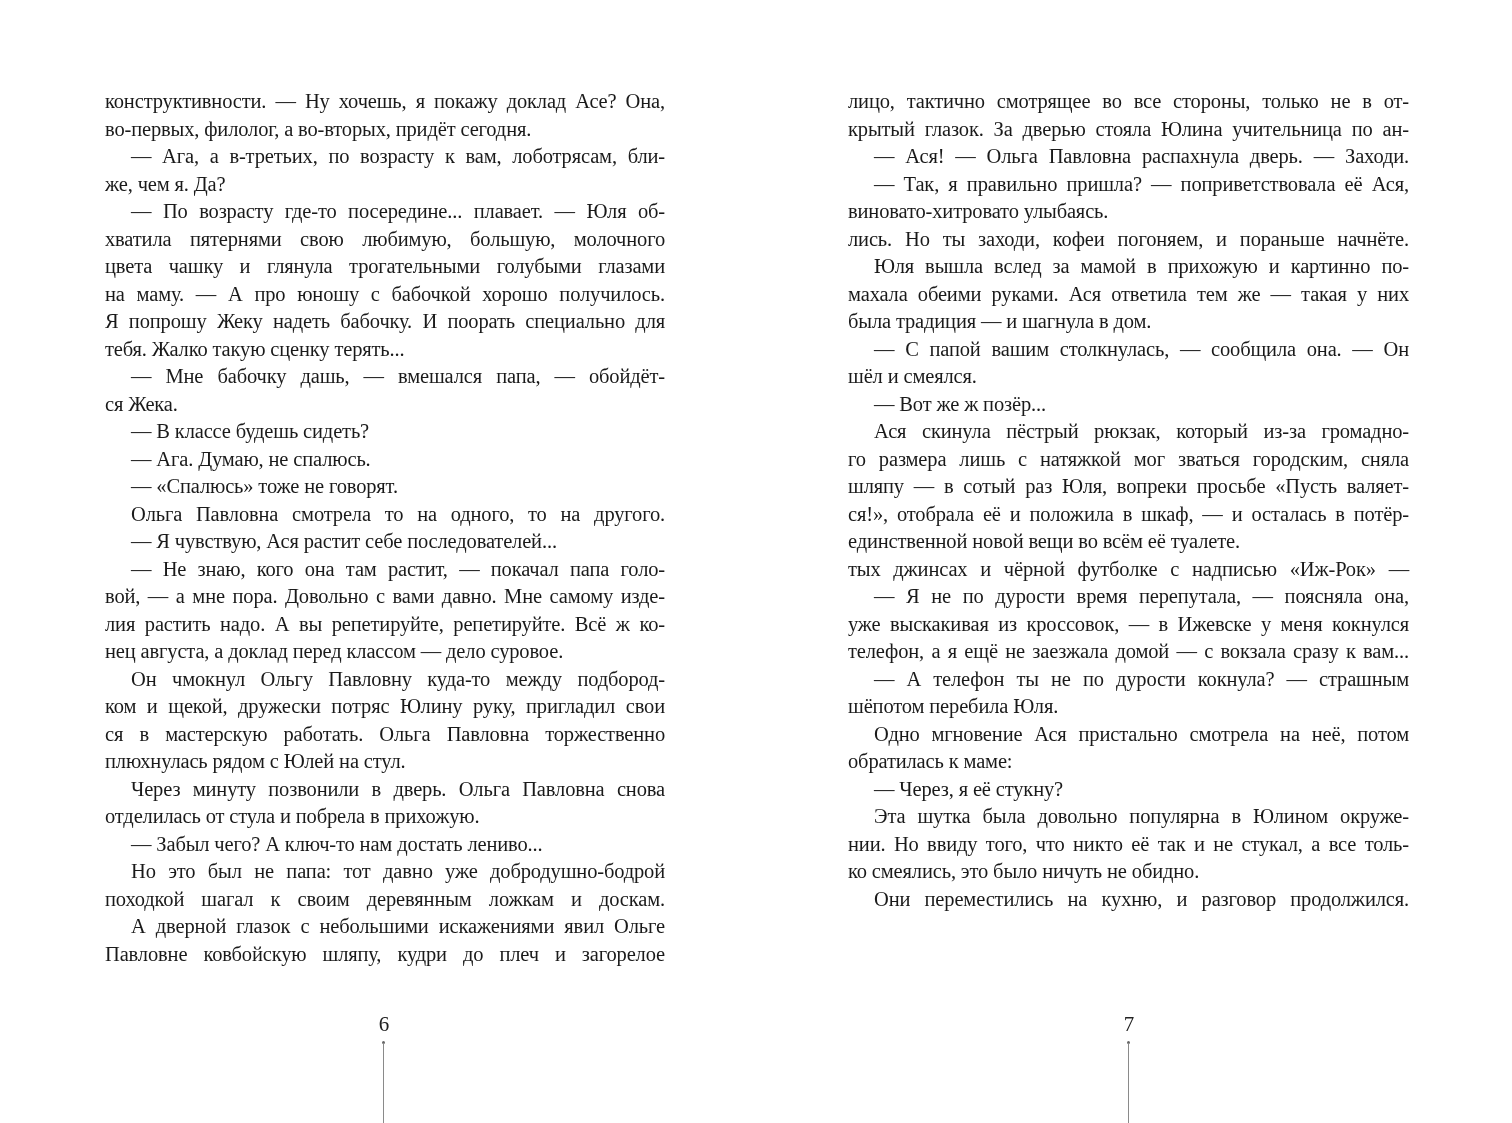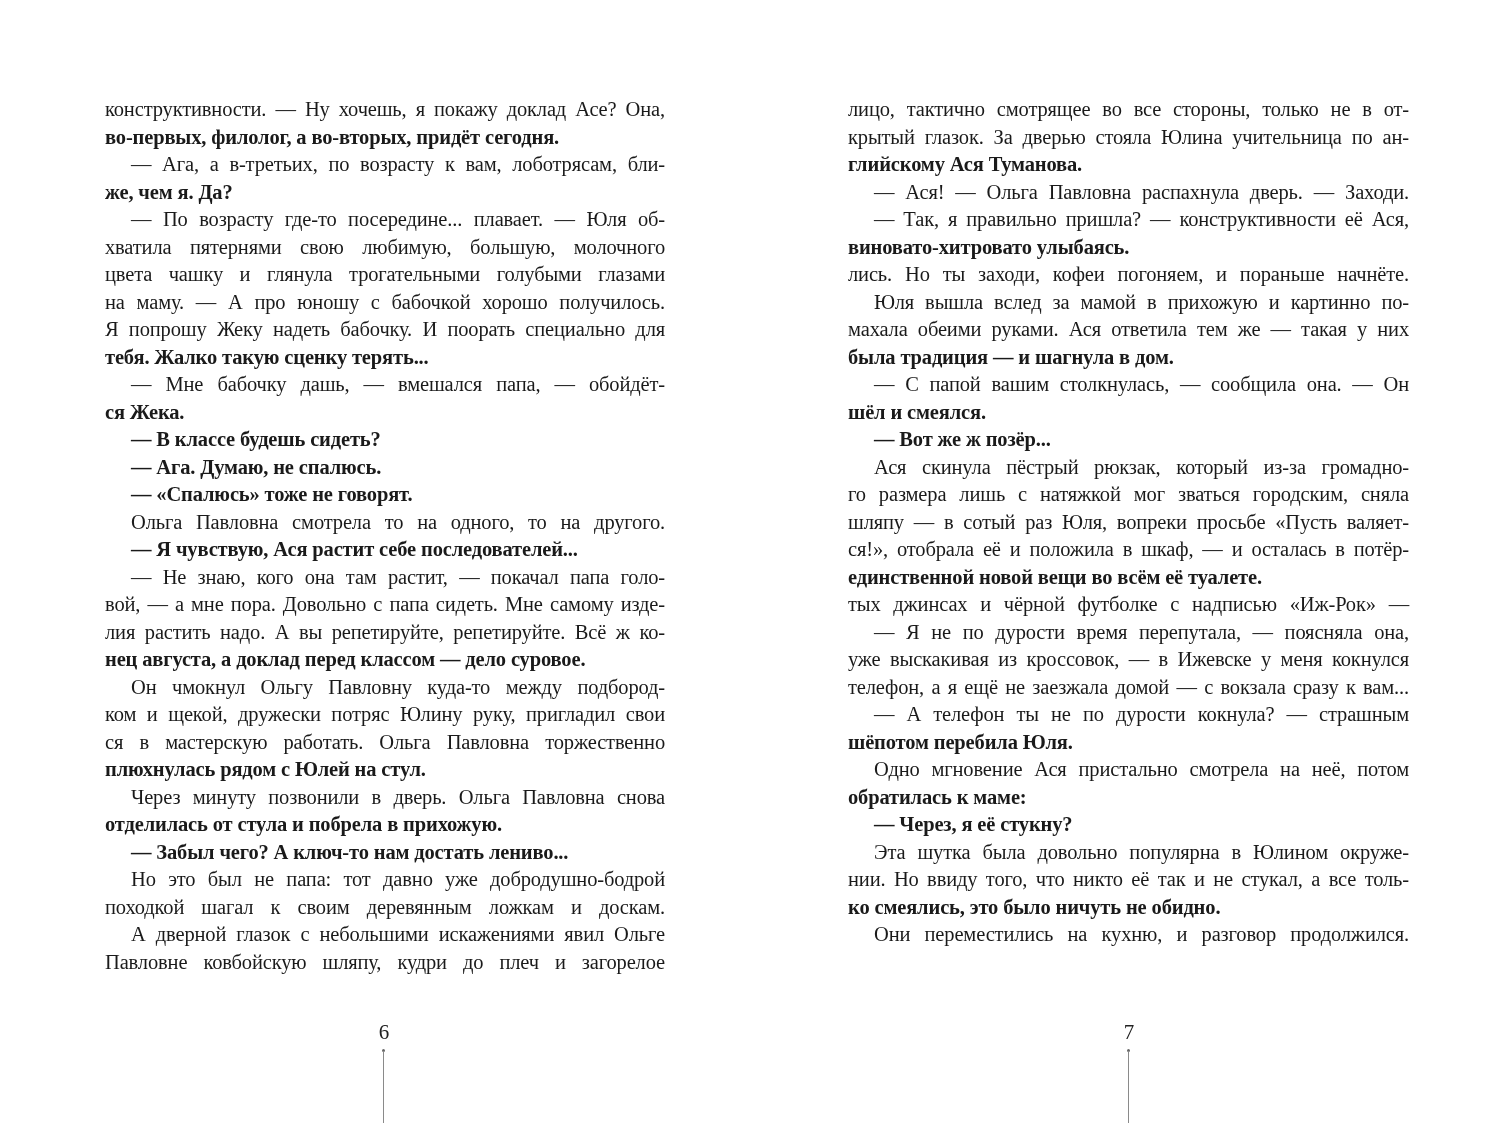--- a/index.html
+++ b/index.html
@@ -10,21 +10,21 @@
   body {
     width: 1512px;
     height: 1123px;
     position: relative;
     overflow: hidden;
     font-family: "Liberation Serif", "DejaVu Serif", serif;
     color: #1a1a1a;
   }
   .spread {
     position: absolute;
-    left: 0; top: 8px;
+    left: 0; top: 0;
     width: 1512px; height: 908px;
   }
   .page {
     position: absolute;
     top: 0;
     height: 1123px;
   }
   .page-left { left: 0; width: 756px; }
   .page-right { left: 756px; width: 756px; }
 
@@ -41,21 +41,20 @@
     line-height: 27.5px;
     font-size: 20.5px;
     white-space: nowrap;
     text-align: justify;
     text-align-last: justify;
     overflow: visible;
     letter-spacing: -0.15px;
   }
   .line.last {
     text-align-last: left;
-    font-weight: bold;
   }
   .line.indent {
     padding-left: 26px;
   }
 
   .folio {
     position: absolute;
     top: 1012px;
     width: 40px;
     text-align: center;
@@ -104,21 +103,21 @@
         <span class="line">Я попрошу Жеку надеть бабочку. И поорать специально для</span>
         <span class="line last">тебя. Жалко такую сценку терять...</span>
         <span class="line indent">— Мне бабочку дашь, — вмешался папа, — обойдёт-</span>
         <span class="line last">ся Жека.</span>
         <span class="line indent last">— В классе будешь сидеть?</span>
         <span class="line indent last">— Ага. Думаю, не спалюсь.</span>
         <span class="line indent last">— «Спалюсь» тоже не говорят.</span>
         <span class="line indent">Ольга Павловна смотрела то на одного, то на другого.</span>
         <span class="line indent last">— Я чувствую, Ася растит себе последователей...</span>
         <span class="line indent">— Не знаю, кого она там растит, — покачал папа голо-</span>
-        <span class="line">вой, — а мне пора. Довольно с папа сидеть. Мне самому изде-</span>
+        <span class="line">вой, — а мне пора. Довольно с вами давно. Мне самому изде-</span>
         <span class="line">лия растить надо. А вы репетируйте, репетируйте. Всё ж ко-</span>
         <span class="line last">нец августа, а доклад перед классом — дело суровое.</span>
         <span class="line indent">Он чмокнул Ольгу Павловну куда-то между подбород-</span>
         <span class="line">ком и щекой, дружески потряс Юлину руку, пригладил свои</span>
         <span class="line">ся в мастерскую работать. Ольга Павловна торжественно</span>
         <span class="line last">плюхнулась рядом с Юлей на стул.</span>
         <span class="line indent">Через минуту позвонили в дверь. Ольга Павловна снова</span>
         <span class="line last">отделилась от стула и побрела в прихожую.</span>
         <span class="line indent last">— Забыл чего? А ключ-то нам достать лениво...</span>
         <span class="line indent">Но это был не папа: тот давно уже добродушно-бодрой</span>
@@ -128,23 +127,22 @@
       </div>
     <div class="folio">6</div>
     <div class="folio-dot"></div>
     <div class="folio-rule"></div>
   </div>
 
   <div class="page page-right">
     <div class="text-block">
         <span class="line">лицо, тактично смотрящее во все стороны, только не в от-</span>
         <span class="line">крытый глазок. За дверью стояла Юлина учительница по ан-</span>
-        <span class="line last">глийскому Ася Туманова.</span>
         <span class="line indent">— Ася! — Ольга Павловна распахнула дверь. — Заходи.</span>
-        <span class="line indent">— Так, я правильно пришла? — конструктивности её Ася,</span>
+        <span class="line indent">— Так, я правильно пришла? — поприветствовала её Ася,</span>
         <span class="line last">виновато-хитровато улыбаясь.</span>
         <span class="line">лись. Но ты заходи, кофеи погоняем, и пораньше начнёте.</span>
         <span class="line indent">Юля вышла вслед за мамой в прихожую и картинно по-</span>
         <span class="line">махала обеими руками. Ася ответила тем же — такая у них</span>
         <span class="line last">была традиция — и шагнула в дом.</span>
         <span class="line indent">— С папой вашим столкнулась, — сообщила она. — Он</span>
         <span class="line last">шёл и смеялся.</span>
         <span class="line indent last">— Вот же ж позёр...</span>
         <span class="line indent">Ася скинула пёстрый рюкзак, который из-за громадно-</span>
         <span class="line">го размера лишь с натяжкой мог зваться городским, сняла</span>

